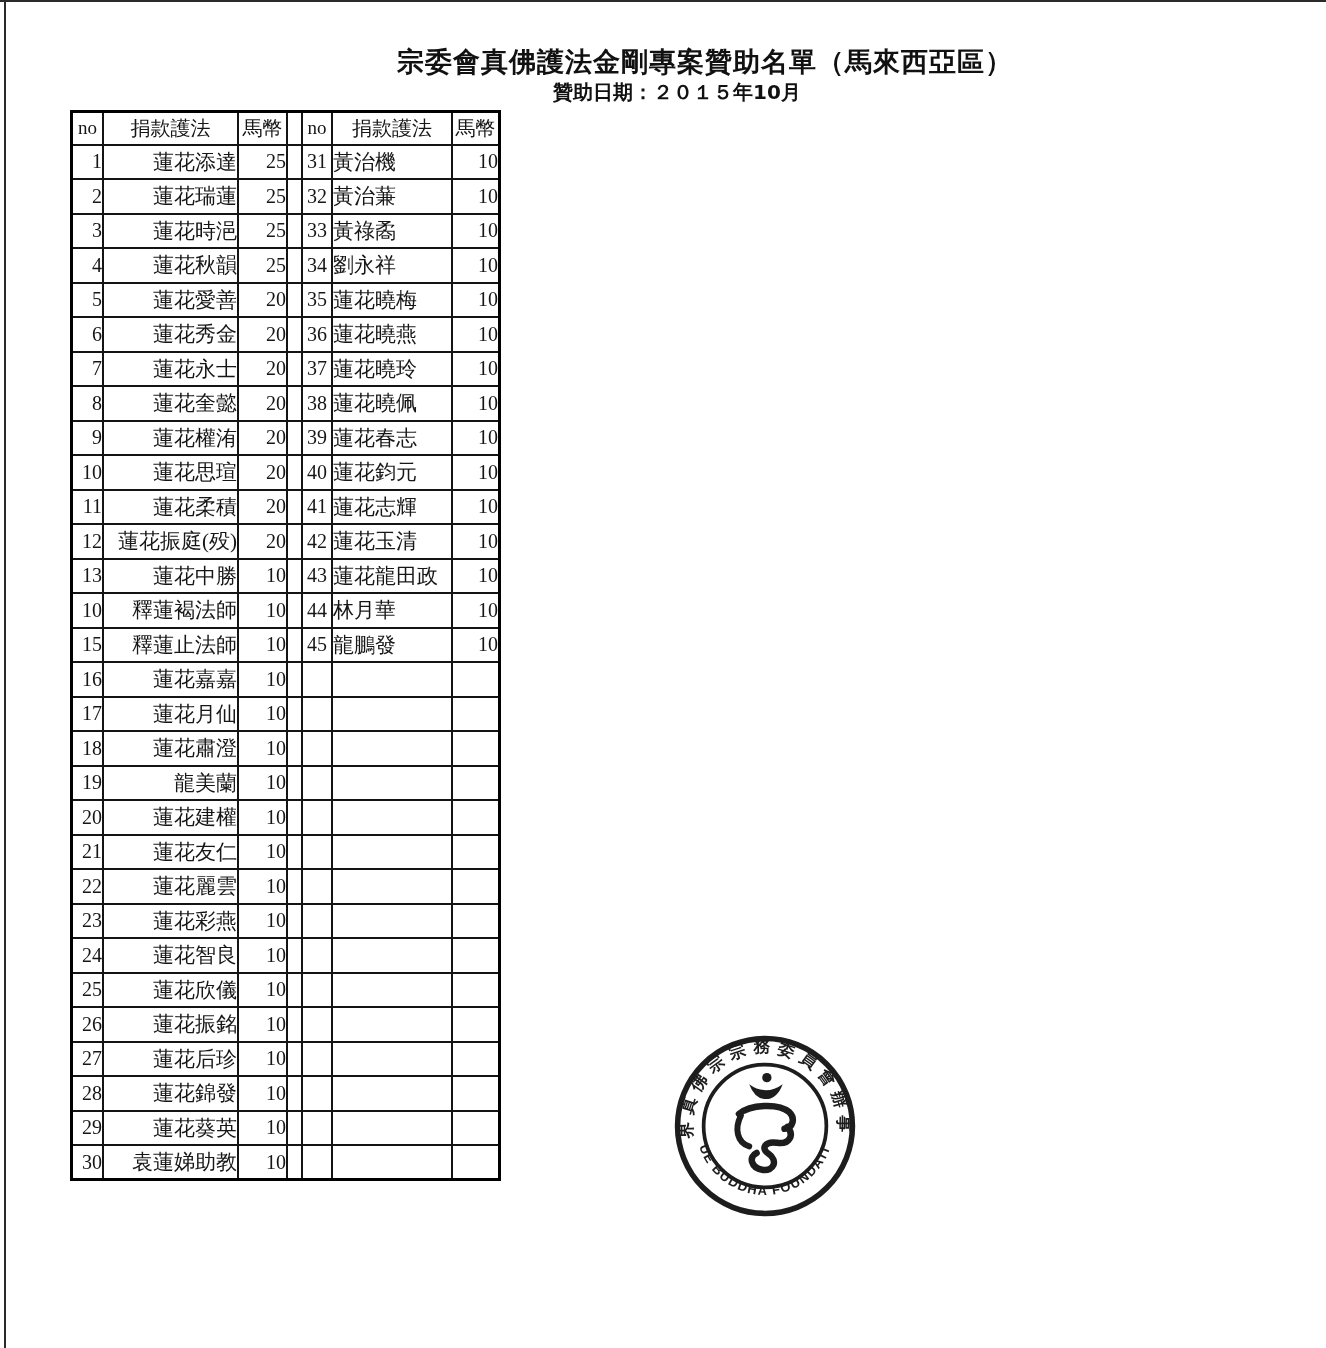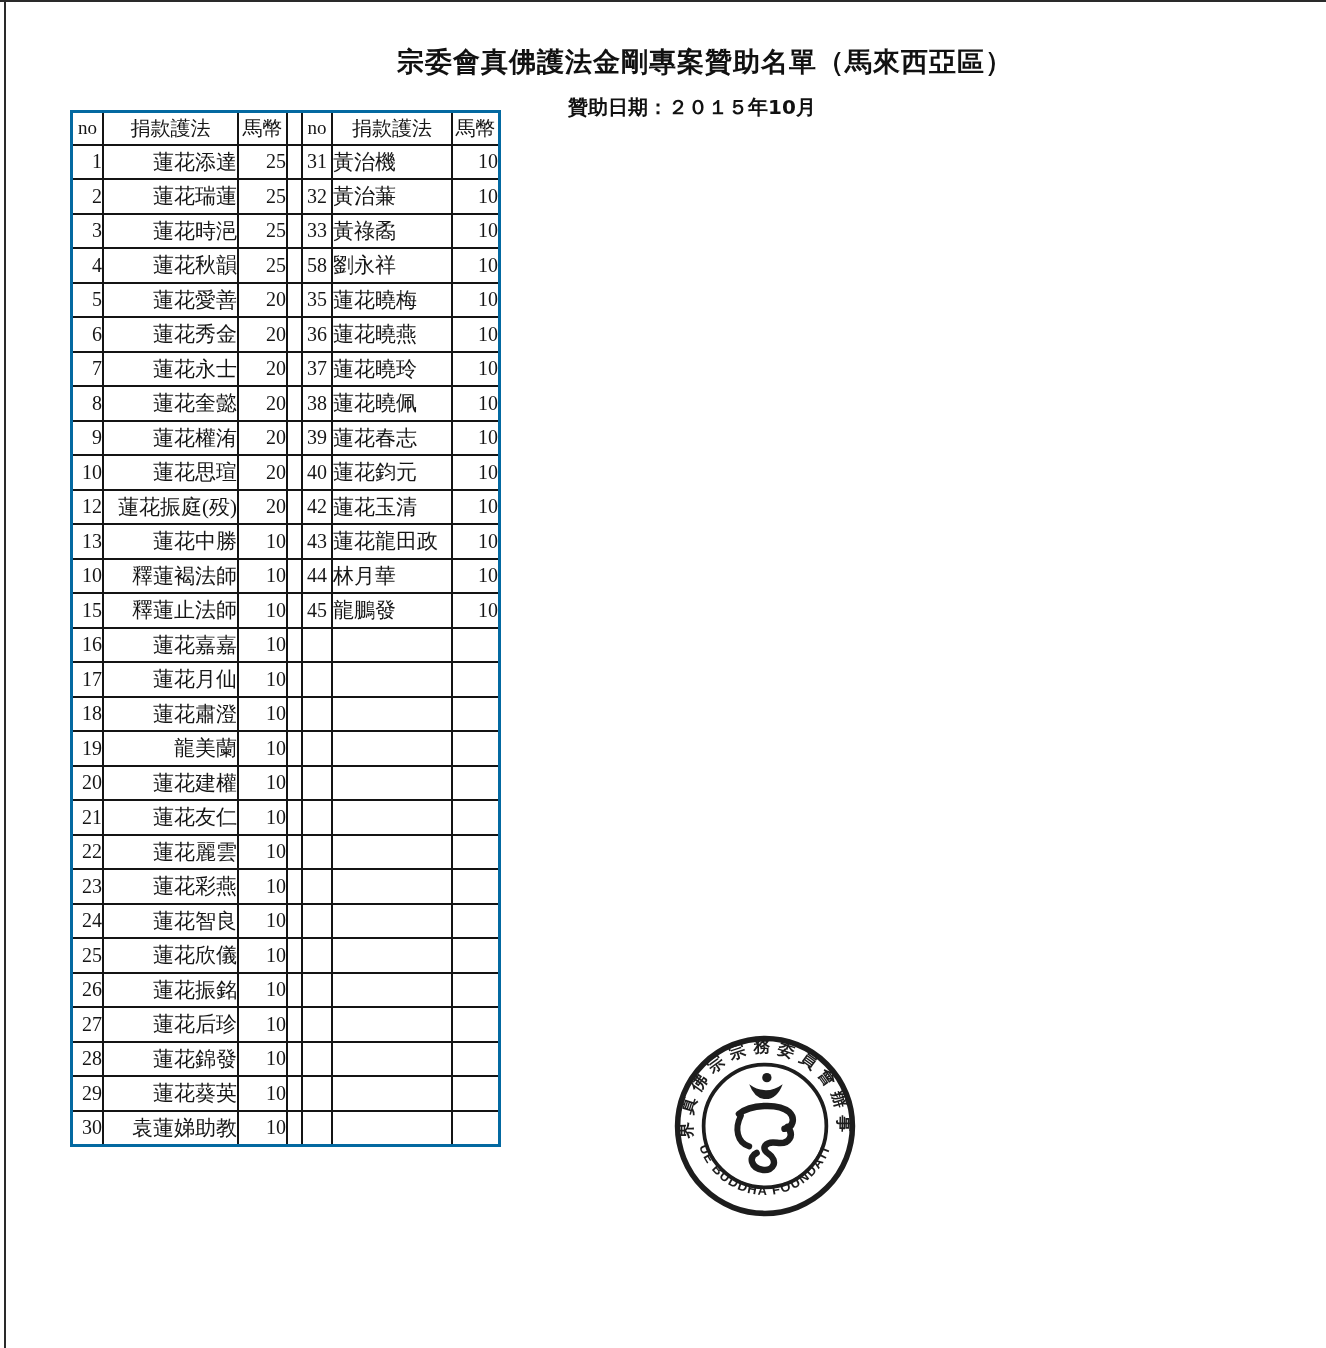--- a/index.html
+++ b/index.html
@@ -19,29 +19,29 @@
     white-space:nowrap;
     font-family:"DejaVu Sans", sans-serif;
     font-size:27px;font-weight:bold;letter-spacing:1px;color:#111;
     margin:0;
   }
   .doc-subtitle{
     position:absolute;top:79px;left:677px;transform:translateX(-50%);
     white-space:nowrap;
     font-family:"DejaVu Sans", sans-serif;
     font-size:20px;font-weight:bold;color:#111;
-    margin:15px;
+    margin:0;
     text-align:right;
   }
 
   table.donor{
     position:absolute;left:70px;top:110px;
     border-collapse:collapse;
     table-layout:fixed;
-    border:3px solid #0369a1;
+    border:3px solid #000000;
   }
   table.donor th, table.donor td{
     border:2px solid #141414;
     padding:0;
     vertical-align:middle;
     overflow:hidden;
     white-space:nowrap;
   }
   table.donor thead tr{height:33px;}
   table.donor tbody tr{height:34.5px;}
@@ -114,21 +114,21 @@
         <td class="td-spacer"></td>
         <td class="td-no2">33</td>
         <td class="td-name2">黃祿矞</td>
         <td class="td-amt2">10</td>
       </tr>
       <tr>
         <td class="td-no">4</td>
         <td class="td-name">蓮花秋韻</td>
         <td class="td-amt">25</td>
         <td class="td-spacer"></td>
-        <td class="td-no2">58</td>
+        <td class="td-no2">34</td>
         <td class="td-name2">劉永祥</td>
         <td class="td-amt2">10</td>
       </tr>
       <tr>
         <td class="td-no">5</td>
         <td class="td-name">蓮花愛善</td>
         <td class="td-amt">20</td>
         <td class="td-spacer"></td>
         <td class="td-no2">35</td>
         <td class="td-name2">蓮花曉梅</td>
@@ -170,20 +170,29 @@
         <td class="td-name2">蓮花春志</td>
         <td class="td-amt2">10</td>
       </tr>
       <tr>
         <td class="td-no">10</td>
         <td class="td-name">蓮花思瑄</td>
         <td class="td-amt">20</td>
         <td class="td-spacer"></td>
         <td class="td-no2">40</td>
         <td class="td-name2">蓮花鈞元</td>
+        <td class="td-amt2">10</td>
+      </tr>
+      <tr>
+        <td class="td-no">11</td>
+        <td class="td-name">蓮花柔積</td>
+        <td class="td-amt">20</td>
+        <td class="td-spacer"></td>
+        <td class="td-no2">41</td>
+        <td class="td-name2">蓮花志輝</td>
         <td class="td-amt2">10</td>
       </tr>
       <tr>
         <td class="td-no">12</td>
         <td class="td-name">蓮花振庭(殁)</td>
         <td class="td-amt">20</td>
         <td class="td-spacer"></td>
         <td class="td-no2">42</td>
         <td class="td-name2">蓮花玉清</td>
         <td class="td-amt2">10</td>

